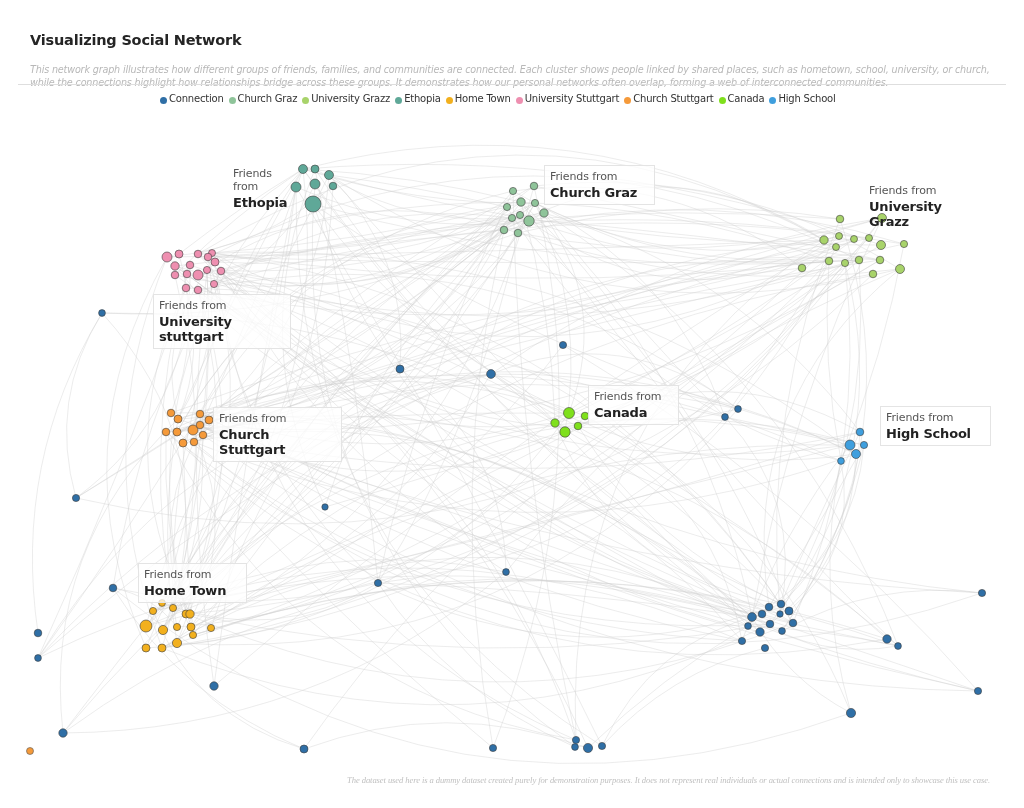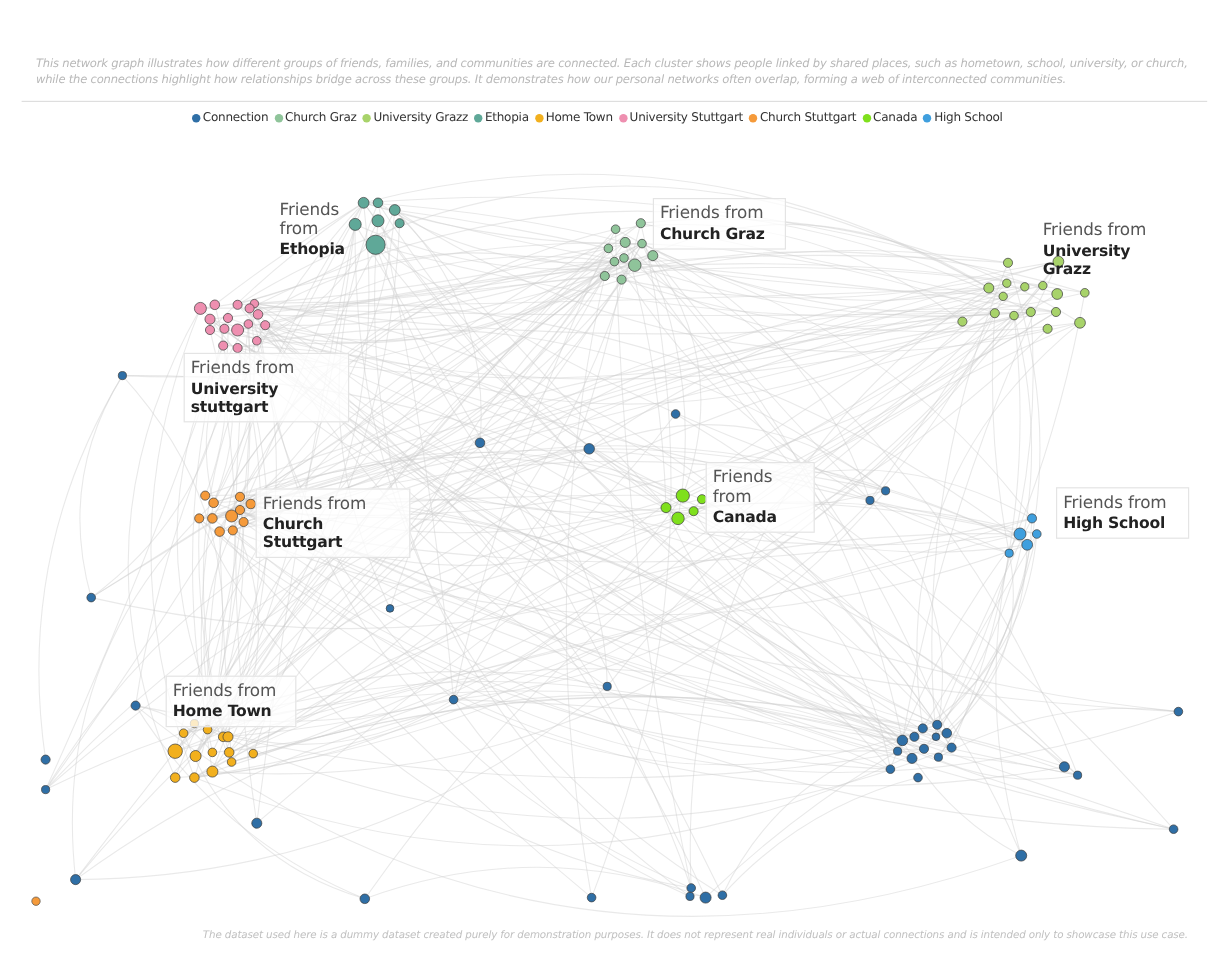--- a/index.html
+++ b/index.html
@@ -2,33 +2,34 @@
 <html><head>
 <meta charset="utf-8">
 <style>
   html,body{margin:0;padding:0;background:#ffffff;}
   body{width:1024px;height:808px;position:relative;overflow:hidden;font-family:"DejaVu Sans","Liberation Sans",sans-serif;}
   .header{position:absolute;left:30px;top:32px;width:960px;}
   .title{font-size:14.5px;font-weight:bold;color:#252525;margin:0;letter-spacing:-0.2px;}
   .subtitle{font-size:9.6px;font-style:italic;color:#b8b8b8;line-height:13px;margin-top:15px;width:960px;letter-spacing:-0.15px;}
   .rule{position:absolute;left:18px;top:84px;width:988px;height:1px;background:#dedede;}
   .legend{position:absolute;left:160px;top:93px;display:flex;align-items:center;font-size:10px;color:#333;white-space:nowrap;letter-spacing:-0.2px;}
-  .legend-item{display:flex;align-items:center;margin-right:5px;cursor:pointer;}
+  .legend-item{display:flex;align-items:flex-end;margin-right:5px;cursor:pointer;}
   .legend-dot{width:7px;height:7px;border-radius:50%;margin-right:2px;display:inline-block;}
   svg.graph{position:absolute;left:0;top:0;}
   .cluster-label{position:absolute;padding:4px 6px 4px 5px;box-sizing:border-box;}
   .cluster-label.boxed{border:1px solid #e4e4e4;background:rgba(255,255,255,0.75);}
-  .cl-small{font-size:14px;color:#555;display:block;letter-spacing:-0.1px;}
+  .cl-small{font-size:11px;color:#555;display:block;letter-spacing:-0.1px;}
   .cl-big{font-size:13px;font-weight:bold;color:#222;display:block;margin-top:2px;letter-spacing:-0.2px;}
-  .footer{position:absolute;right:34px;top:775px;font-size:8.6px;font-style:italic;color:#c0c0c0;white-space:nowrap;letter-spacing:-0.1px;}
+  .footer{position:absolute;right:34px;top:775px;font-size:8.6px;font-style:italic;color:#c0c0c0;white-space:nowrap;letter-spacing:-0.1px;font-family:Liberation Serif, serif;}
 </style>
 </head>
 <body>
 
 <div class="header">
+  <div class="title">Visualizing Social Network</div>
   <div class="subtitle">This network graph illustrates how different groups of friends, families, and communities are connected. Each cluster shows people linked by shared places, such as hometown, school, university, or church, while the connections highlight how relationships bridge across these groups. It demonstrates how our personal networks often overlap, forming a web of interconnected communities.</div>
 </div>
 <div class="rule"></div>
 
 <div class="legend" id="legend">
     <div class="legend-item">
       <span class="legend-dot" style="background: rgb(47, 111, 166);"></span>
       <span>Connection</span>
     </div>
     <div class="legend-item">

